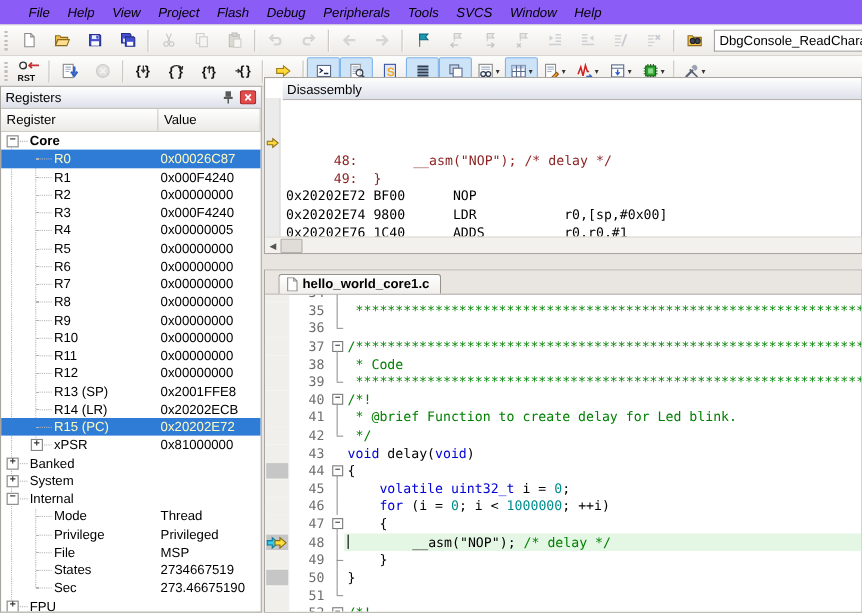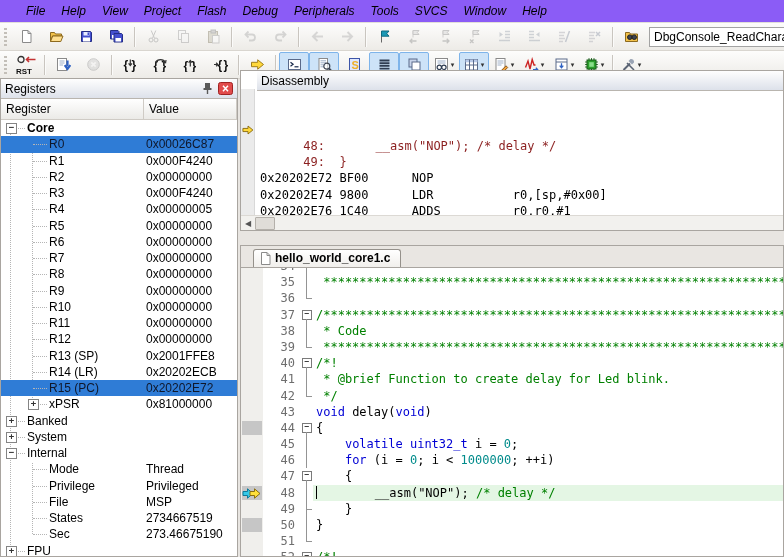--- a/index.html
+++ b/index.html
@@ -28,21 +28,21 @@
   .panel-title{height:19px;flex:none;background:linear-gradient(#fefefe,#dde1ea);
     border-bottom:1px solid #b9b5af;display:flex;align-items:center;padding:0 4px;}
   .panel-title .t{flex:1;font-size:12px;}
   .title-icon{width:16px;height:14px;display:flex;align-items:center;justify-content:center;margin-left:2px;}
   
   .reg-header{display:flex;height:20px;flex:none;background:linear-gradient(#fff,#ebeae7);
     border-bottom:1px solid #cfcbc5;}
   .reg-header .hc{border-right:1px solid #cfcbc5;padding:3px 5px;box-sizing:border-box;}
   .reg-body{flex:1;position:relative;overflow:hidden;}
   .reg-row{height:16.25px;position:relative;}
-  .reg-row.sel{background:#2f7cd6;color:#0f172a;}
+  .reg-row.sel{background:#2f7cd6;color:#fef9c3;}
   .reg-name{position:absolute;top:1px;}
   .reg-val{position:absolute;left:145px;top:1px;}
   .stub{position:absolute;top:8px;height:0;border-top:1px dotted #b5b5b5;}
   .treeline{position:absolute;width:0;border-left:1px dotted #b5b5b5;}
   .exp{position:absolute;width:9px;height:9px;top:3px;border:1px solid #848484;background:#fff;
     font:bold 9px/7px "DejaVu Sans Mono",monospace;text-align:center;color:#333;z-index:2;}
   
   #disasm-panel{left:240px;top:70px;width:544px;height:161px;padding-left:16px;}
   #disasm-body{position:absolute;top:18px;left:0;right:0;bottom:14px;overflow:hidden;
     font:12px/16.3px "DejaVu Sans Mono",monospace;white-space:pre;}

